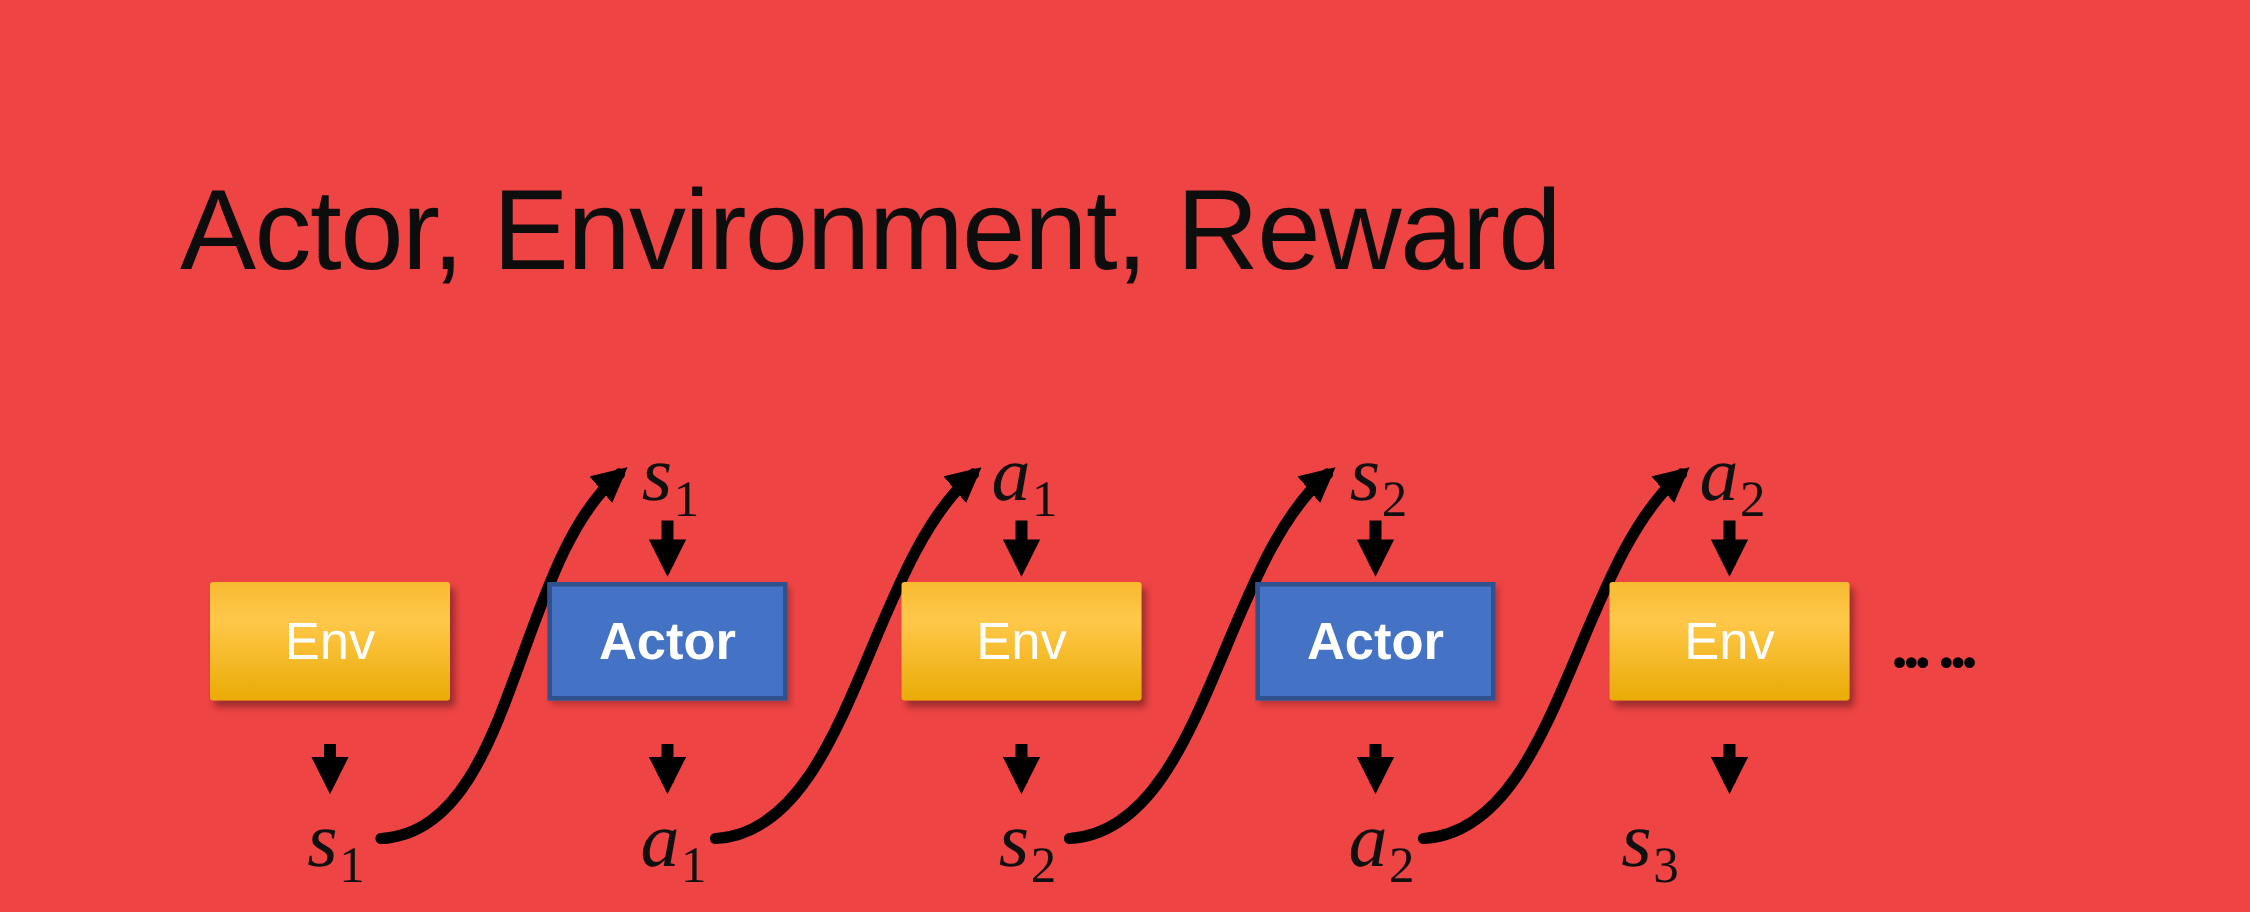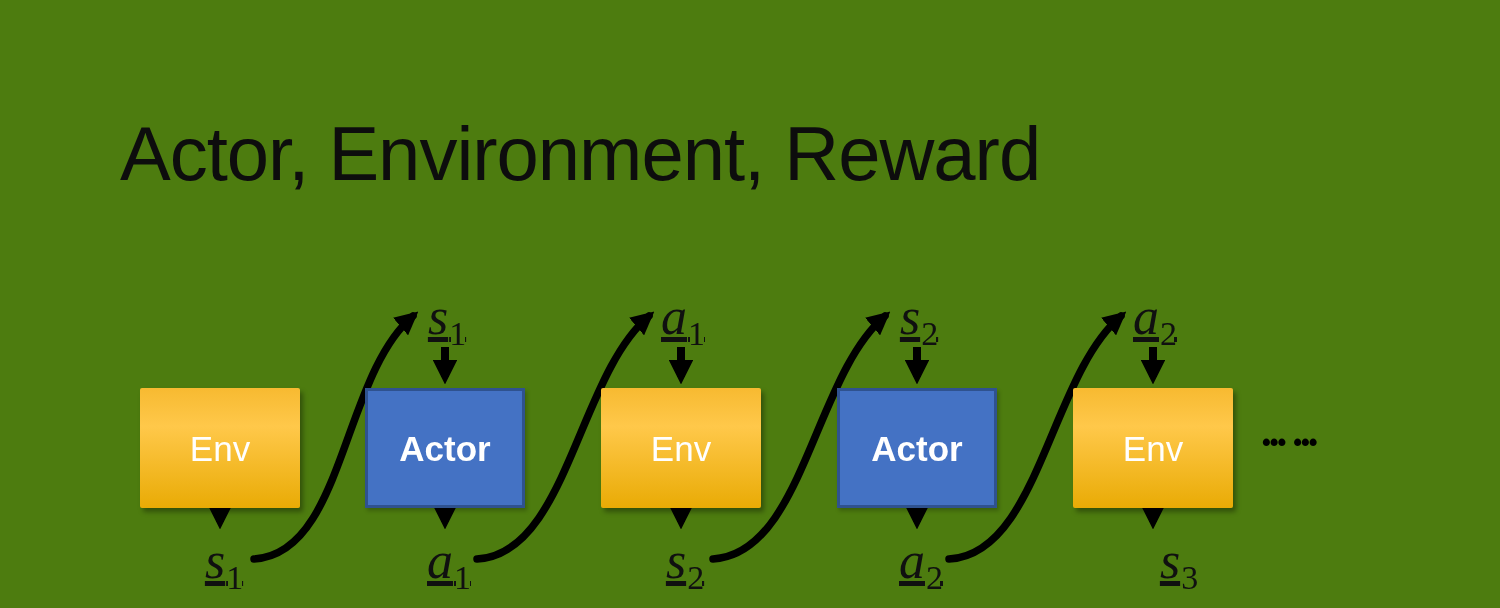--- a/index.html
+++ b/index.html
@@ -1,62 +1,62 @@
 <!DOCTYPE html>
 <html style="--env_grad_top: #F7BA31; --env_grad_mid: #FFC84A; --env_grad_bottom: #E9AB05; --actor_fill: #4472C4; --actor_border: #2F528F; --box_text: #FFFFFF; --arrow: #000000; --title_text: #0D0D0D;"><head>
 <meta charset="utf-8">
 <style>
   html,body{margin:0;padding:0;background:#ffffff;}
   body{width:1500px;height:608px;overflow:hidden;font-family:"Liberation Sans",sans-serif;}
-  .slide{position:relative;width:1500px;height:608px;background:#4d7c0f;}
+  .slide{position:relative;width:1500px;height:608px;background:#ef4444;}
 
   .title{
     position:absolute;left:120px;top:110px;margin:0;
     font-size:76px;font-weight:300;letter-spacing:-1px;
     color:var(--title_text,#111);white-space:nowrap;
     font-family:"Liberation Sans",sans-serif;
   }
 
   .diagram{position:absolute;left:0;top:0;width:1500px;height:608px;}
   svg.overlay{position:absolute;left:0;top:0;pointer-events:none;}
   svg.overlay line, svg.overlay path.curve{stroke:var(--arrow,#000);fill:none;}
   svg.overlay .head{fill:var(--arrow,#000);}
 
   .box{
-    position:absolute;top:388px;width:160px;height:120px;
+    position:absolute;top:388px;width:160px;height:79px;
     display:flex;align-items:center;justify-content:center;
     box-sizing:border-box;color:var(--box_text,#fff);
     font-size:35px;line-height:1;border-radius:2px;
   }
   .box.env{
     background:linear-gradient(180deg,var(--env_grad_top,#F7BA31) 0%,var(--env_grad_mid,#FFC84A) 32%,var(--env_grad_bottom,#E9AB05) 100%);
     box-shadow:3px 4px 5px rgba(0,0,0,0.35);
   }
   .box.actor{
     background:var(--actor_fill,#4472C4);
     border:3px solid var(--actor_border,#2F528F);
     box-shadow:2px 3px 4px rgba(0,0,0,0.22);
     border-radius:0;
     font-weight:bold;
   }
   #b0{left:140px}#b1{left:365px}#b2{left:601px}#b3{left:837px}#b4{left:1073px}
 
   .mlabel{
     position:absolute;transform:translateX(-50%);
     font-family:"Liberation Serif","DejaVu Serif",serif;
-    font-style:italic;font-size:52px;line-height:52px;color:#101010;white-space:nowrap;text-decoration:underline;
+    font-style:italic;font-size:52px;line-height:52px;color:#101010;white-space:nowrap;
   }
   .mlabel sub{
     font-style:normal;font-size:34px;line-height:34px;
     vertical-align:-11px;margin-left:1px;
   }
   .mlabel.top{top:291px}
   .mlabel.bottom{top:535px}
   #tl1{left:447px}#tl2{left:683px}#tl3{left:919px}#tl4{left:1155px}
-  #bl0{left:224px}#bl1{left:449px}#bl2{left:685px}#bl3{left:921px}#bl4{left:1179px}
+  #bl0{left:224px}#bl1{left:449px}#bl2{left:685px}#bl3{left:921px}#bl4{left:1100px}
 
   .ellipsis{
     position:absolute;left:1262px;top:430px;
     font-size:25px;font-weight:bold;letter-spacing:-1px;word-spacing:2px;
     color:#000;line-height:25px;white-space:nowrap;
   }
 </style>
 </head>
 <body>
 

